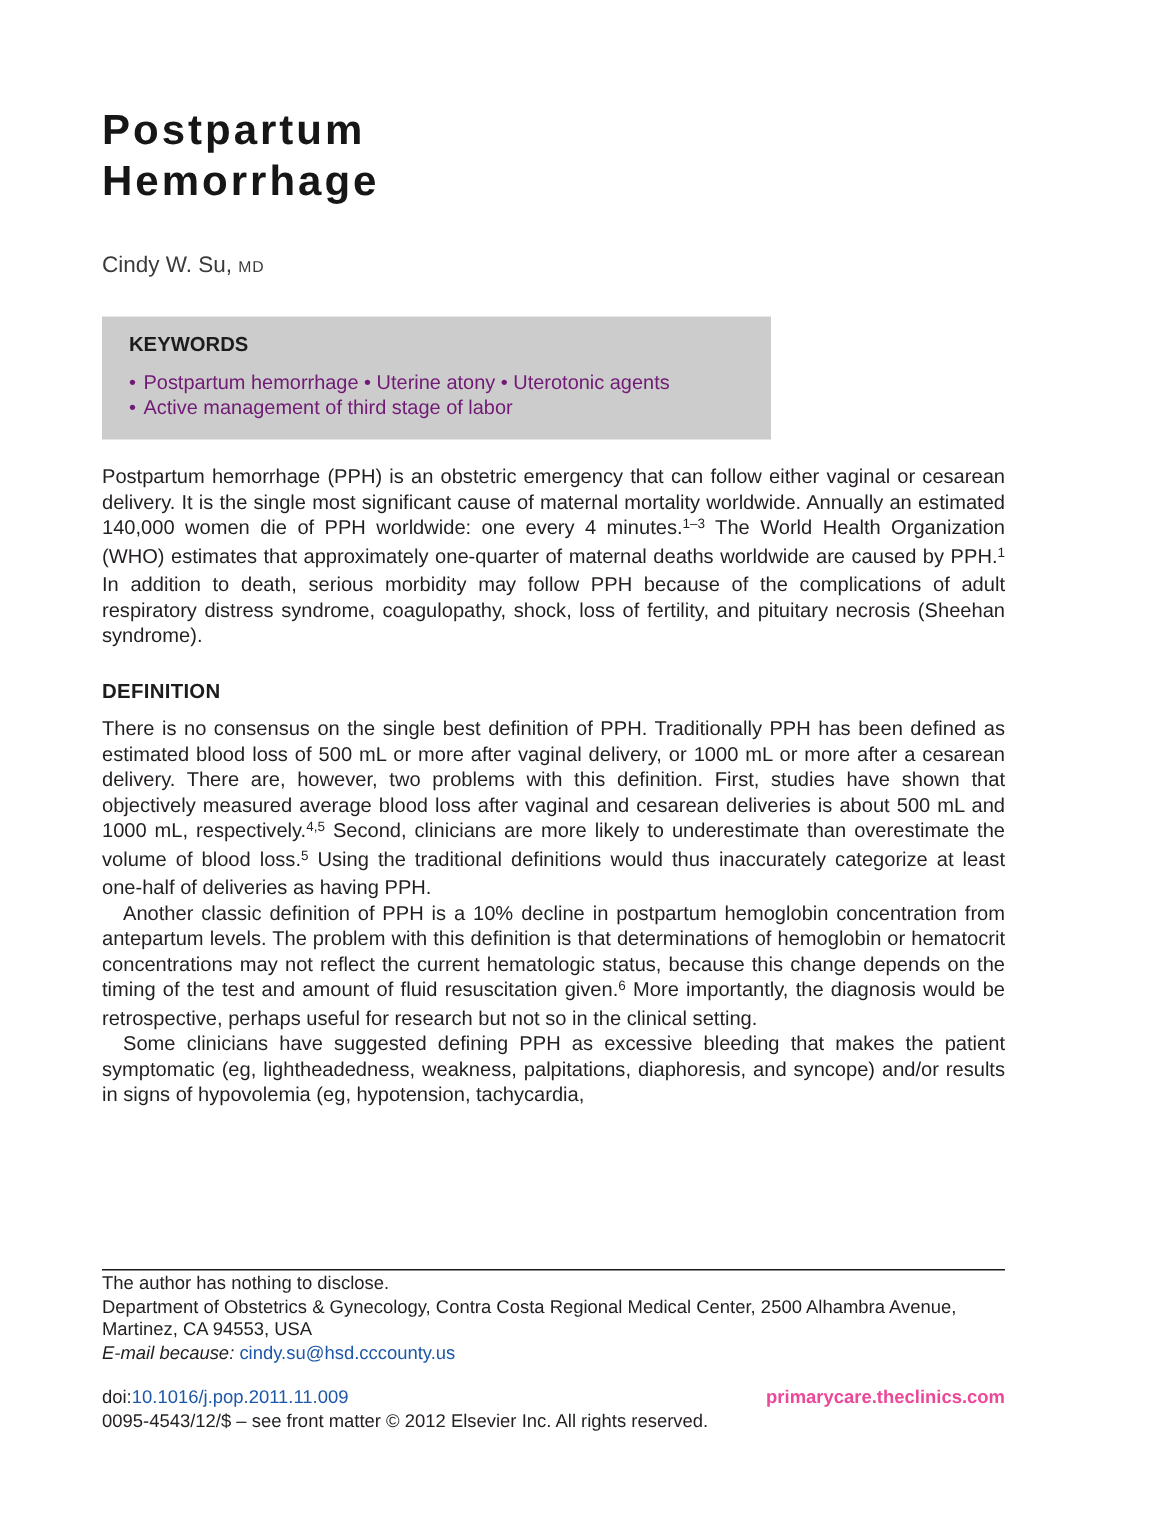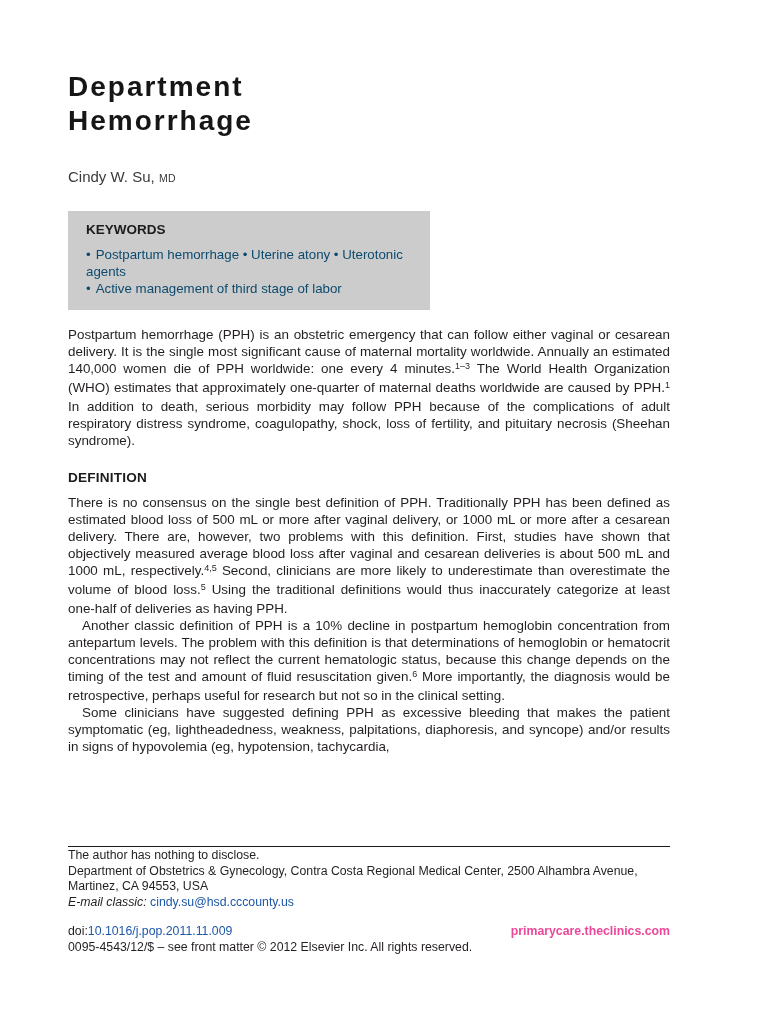--- a/index.html
+++ b/index.html
@@ -31,34 +31,34 @@
     margin-top: 30px;
     font-size: 15px;
     color: #3a3a3a;
   }
   .author-degree {
     font-size: 10.5px;
     letter-spacing: 0.5px;
   }
   .kw-box {
     margin-top: 26px;
-    width: 362px;
+    width: 446px;
     background: #cccccc;
     padding: 11px 10px 13px 18px;
   }
   .kw-title {
     font-weight: 700;
     font-size: 13.5px;
     margin-bottom: 9px;
     color: #1c1c1c;
   }
   .kw-line {
     font-size: 13.3px;
     line-height: 17px;
-    color: #0c4a6e;
+    color: #701a75;
   }
   .kw-bullet { margin-right: 5px; }
   .para {
     font-size: 13.4px;
     line-height: 17px;
     text-align: justify;
   }
   .intro-para { margin-top: 16px; }
   .section-heading {
     margin-top: 21px;
@@ -106,21 +106,21 @@
   }
   .journal-site { font-weight: 700; color: #ec4899; }
 </style>
 </head>
 <body>
 
 <div class="page">
   <div class="content">
 
     <h1 class="article-title">
-      <div>Department</div>
+      <div>Postpartum</div>
       <div>Hemorrhage</div>
     </h1>
 
     <div class="author-line">
       <span>Cindy W. Su,</span>
       <span class="author-degree">MD</span>
     </div>
 
     <div class="kw-box">
       <div class="kw-title">KEYWORDS</div>
@@ -141,21 +141,21 @@
       <p class="para indent"><span>Another classic definition of PPH is a 10% decline in postpartum hemoglobin concentration from antepartum levels. The problem with this definition is that determinations of hemoglobin or hematocrit concentrations may not reflect the current hematologic status, because this change depends on the timing of the test and amount of fluid resuscitation given.</span><sup>6</sup><span> More importantly, the diagnosis would be retrospective, perhaps useful for research but not so in the clinical setting.</span></p>
       <p class="para indent"><span>Some clinicians have suggested defining PPH as excessive bleeding that makes the patient symptomatic (eg, lightheadedness, weakness, palpitations, diaphoresis, and syncope) and/or results in signs of hypovolemia (eg, hypotension, tachycardia,</span></p>
     </div>
 
   </div>
 
   <div class="footer">
     <div class="fn-line">The author has nothing to disclose.</div>
     <div class="fn-line">Department of Obstetrics &amp; Gynecology, Contra Costa Regional Medical Center, 2500 Alhambra Avenue, Martinez, CA 94553, USA</div>
     <div class="fn-line">
-      <span class="italic">E-mail classic:</span>
+      <span class="italic">E-mail because:</span>
       <a class="link">cindy.su@hsd.cccounty.us</a>
     </div>
 
     <div class="journal-block">
       <div class="fn-line doi-row">
         <span>
           <span>doi:</span><a class="link">10.1016/j.pop.2011.11.009</a>
         </span>
         <span class="journal-site">primarycare.theclinics.com</span>
       </div>

